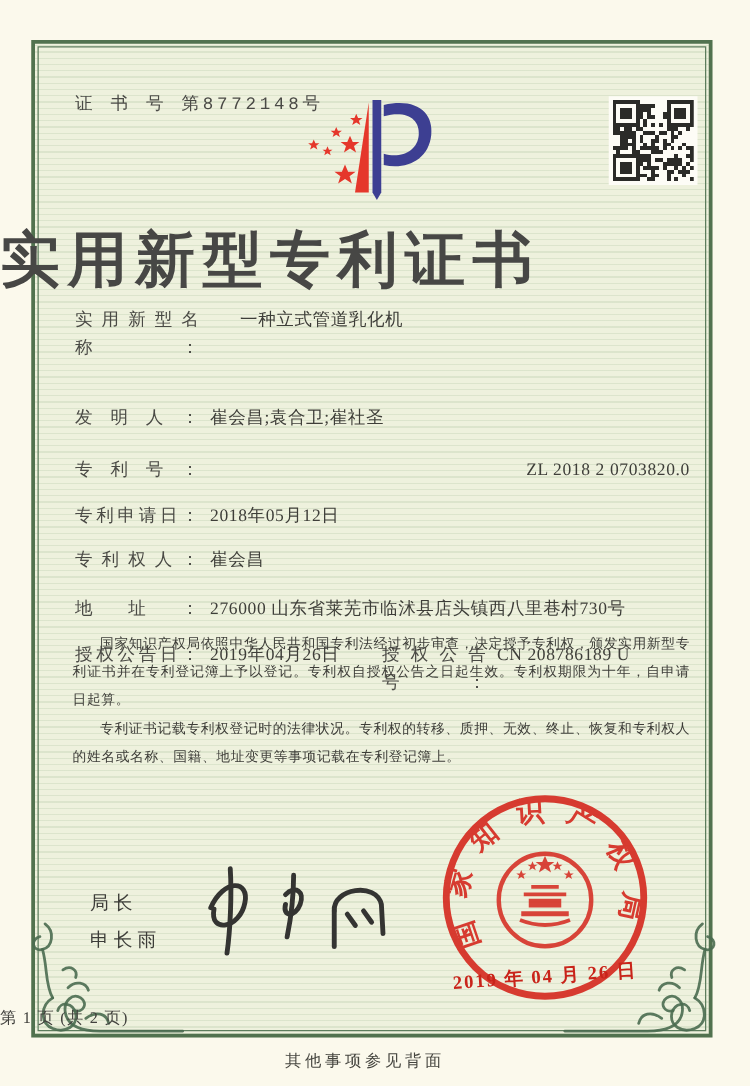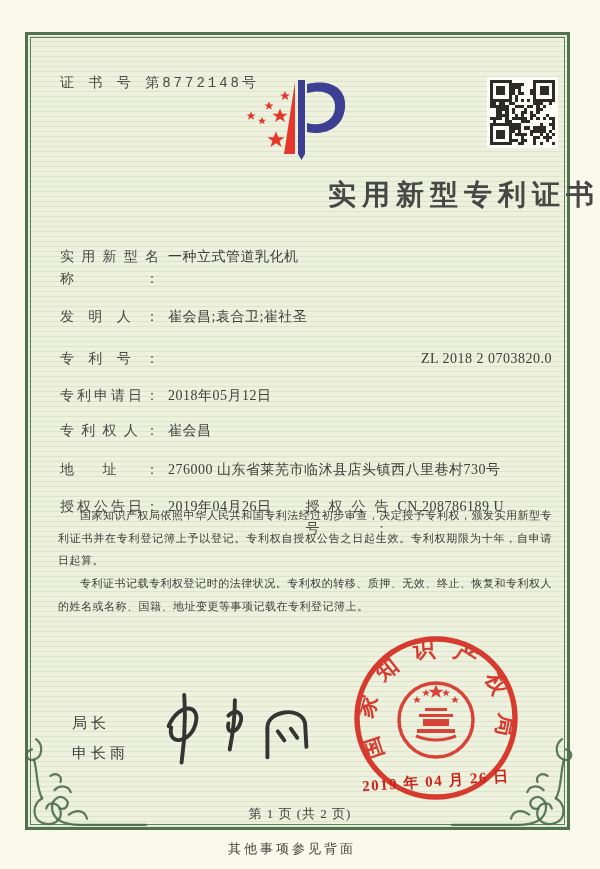--- a/index.html
+++ b/index.html
@@ -15,43 +15,43 @@
     background:
       repeating-linear-gradient(0deg, rgba(126,162,116,0.16) 0px, rgba(126,162,116,0.16) 1px, transparent 1px, transparent 5px),
       #eef1dd;
   }
   .frame-inner{position:absolute;inset:2px;border:1px solid #5d7d5d;pointer-events:none;}
   .cert-no{position:absolute;left:60px;top:74px;font-size:14px;letter-spacing:3px;color:#4a4a46;font-family:Liberation Mono, monospace;}
   .logo{position:absolute;left:233px;top:74px;width:134px;height:98px;}
   .qr{position:absolute;left:487px;top:77px;width:71px;height:71px;background:#fdfcf6;padding:3px;box-sizing:border-box;}
   .qr svg{width:100%;height:100%;display:block;}
   .title{
-    position:absolute;left:0;top:176px;width:600px;text-align:right;
-    font-size:28px;font-weight:600;letter-spacing:6px;color:#474745;
+    position:absolute;left:0;top:176px;width:600px;text-align:left;
+    font-size:48px;font-weight:600;letter-spacing:6px;color:#474745;
   }
   .fields{position:absolute;left:60px;top:246px;width:492px;font-size:14px;color:#44443f;}
   .field-row{display:flex;align-items:baseline;line-height:22px;}
   .field-label{display:inline-block;width:100px;text-align:justify;text-align-last:justify;flex:none;letter-spacing:1px;color:#4a4a45;}
   .field-value{margin-left:8px;letter-spacing:0.5px;white-space:nowrap;color:#3e3e39;}
-  .mb-a{margin-bottom:16px;} .mb-b{margin-bottom:20px;} .mb-c{margin-bottom:15px;justify-content:space-between;}
+  .mb-a{margin-bottom:34px;gap:24px;} .mb-b{margin-bottom:20px;} .mb-c{margin-bottom:15px;justify-content:space-between;}
   .mb-d{margin-bottom:13px;} .mb-e{margin-bottom:17px;} .mb-f{margin-bottom:15px;}
   .grant-no{margin-left:34px;display:flex;align-items:baseline;}
   .grant-no .field-label{width:84px;}
   .paras{position:absolute;left:58px;top:504px;width:494px;font-size:11px;line-height:2.06;text-align:justify;color:#3d3d38;}
   .paras p{margin:0;text-indent:2em;letter-spacing:0.5px;}
   .director{position:absolute;left:62px;top:708px;font-size:15px;letter-spacing:4px;color:#3c3c38;line-height:30px;margin-left:10px;}
   .signature{position:absolute;left:140px;top:686px;width:195px;height:88px;}
   .seal{position:absolute;left:350px;top:634px;width:172px;height:182px;}
   .seal svg{position:absolute;left:0;top:0;width:172px;height:172px;opacity:0.9;}
   .seal-date{
     position:absolute;left:-2px;top:138px;width:176px;text-align:center;
     color:#c9241a;font-size:15px;font-weight:bold;letter-spacing:1.5px;
     transform:rotate(-4deg);white-space:nowrap;
   }
-  .page-footer{position:absolute;left:0;top:805px;width:600px;text-align:center;font-size:13px;letter-spacing:1px;color:#42423e;}
+  .page-footer{position:absolute;left:0;top:805px;width:600px;text-align:left;font-size:13px;letter-spacing:1px;color:#42423e;}
   .back-note{position:absolute;left:0;top:840px;width:584px;text-align:center;font-size:13px;letter-spacing:3px;color:#45453f;}
   .flourish{position:absolute;width:126px;height:102px;}
   .flourish.bl{left:22px;top:731px;}
   .flourish.br{left:450px;top:731px;transform:scaleX(-1);}
   .flourish path{stroke:#4a6b50;stroke-width:2.2;fill:none;stroke-linecap:round;opacity:0.9;}
 </style>
 </head>
 <body>
 
 <div class="frame">

